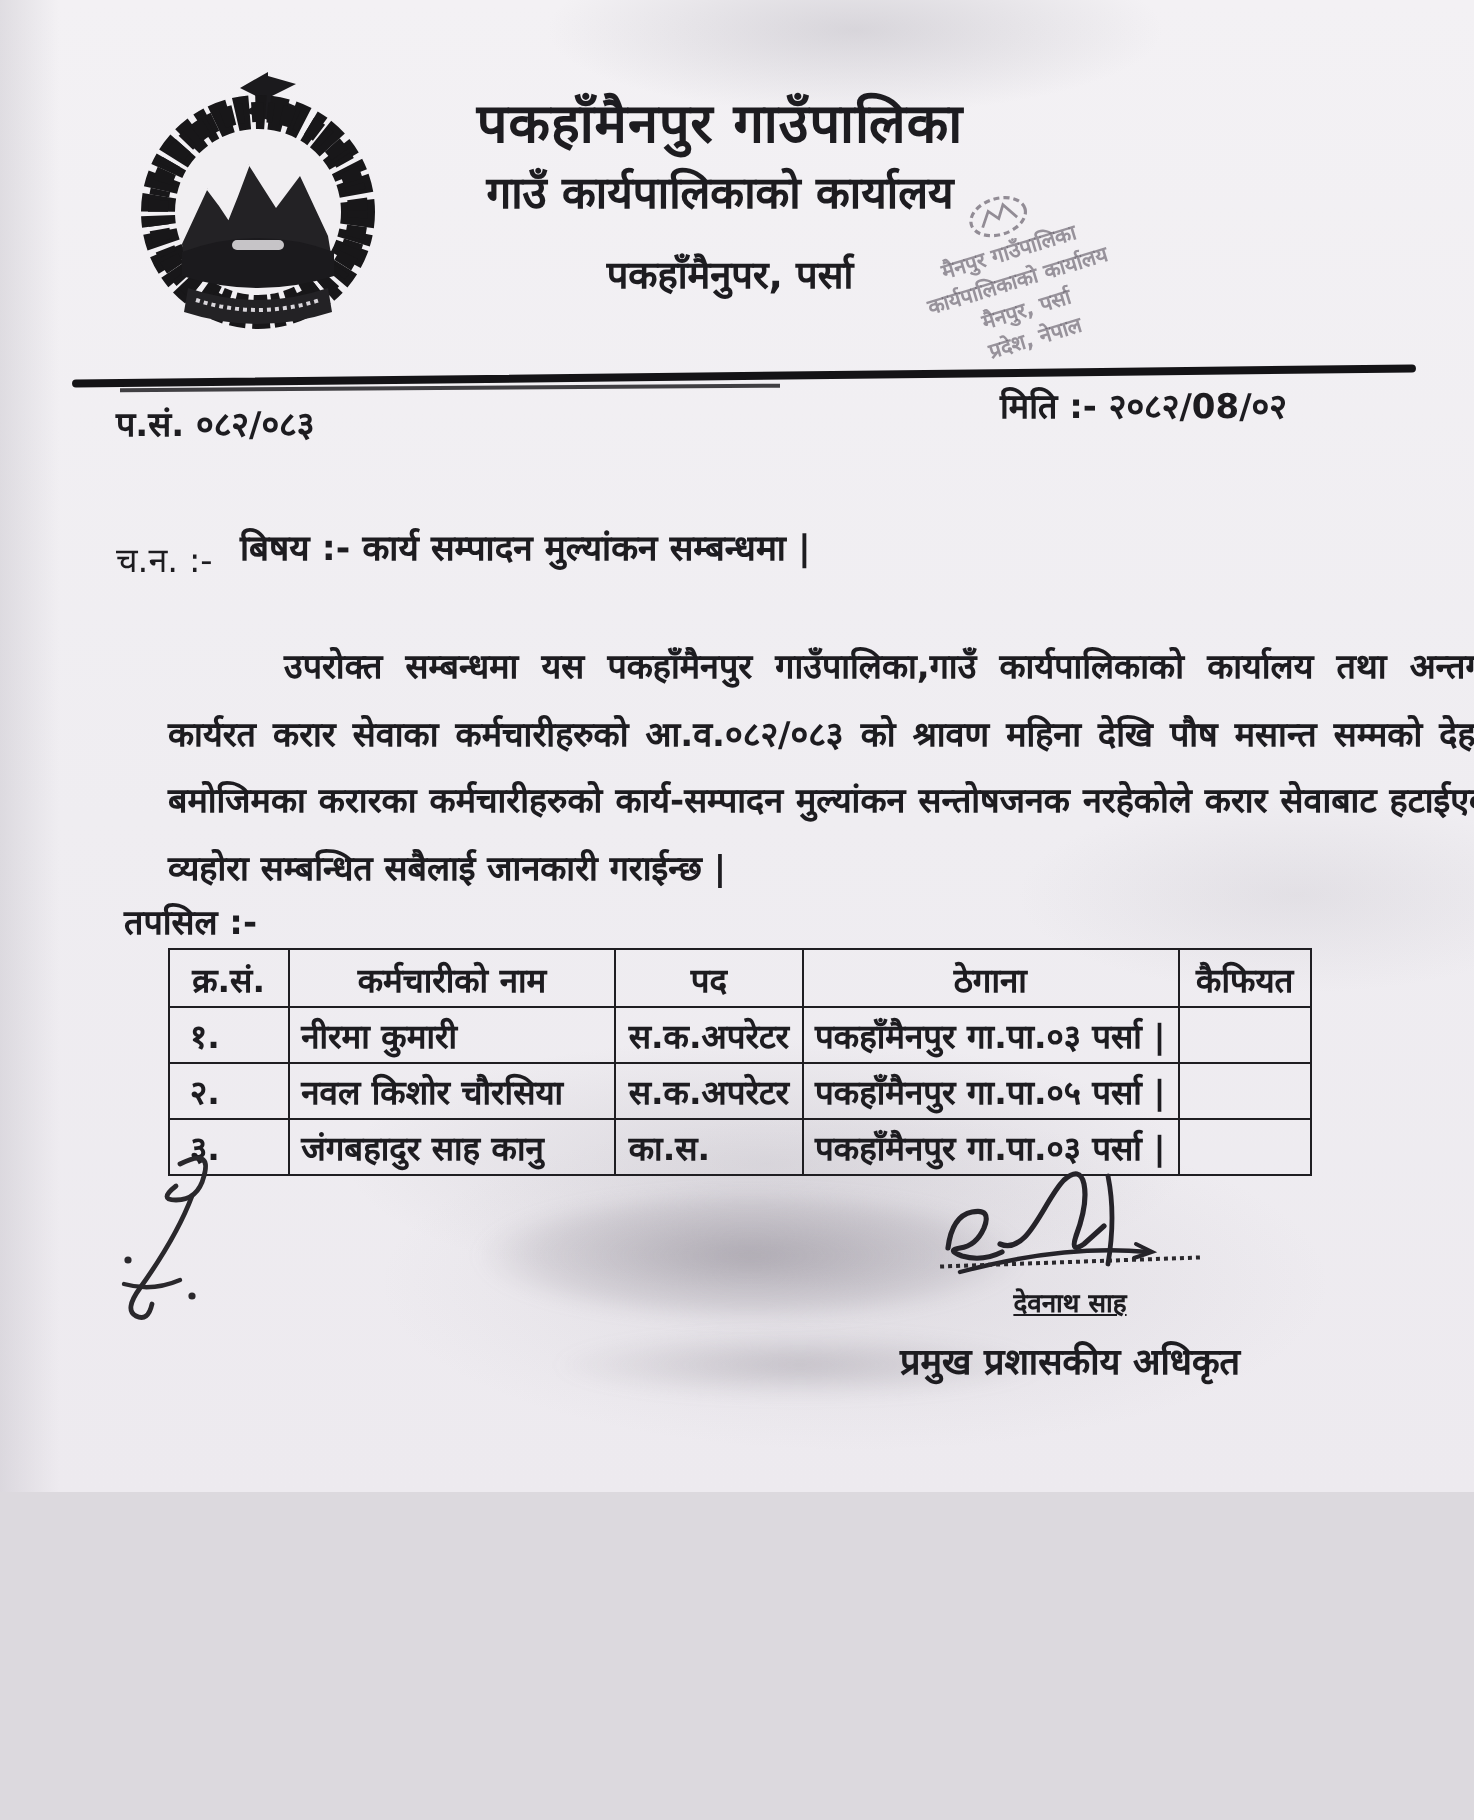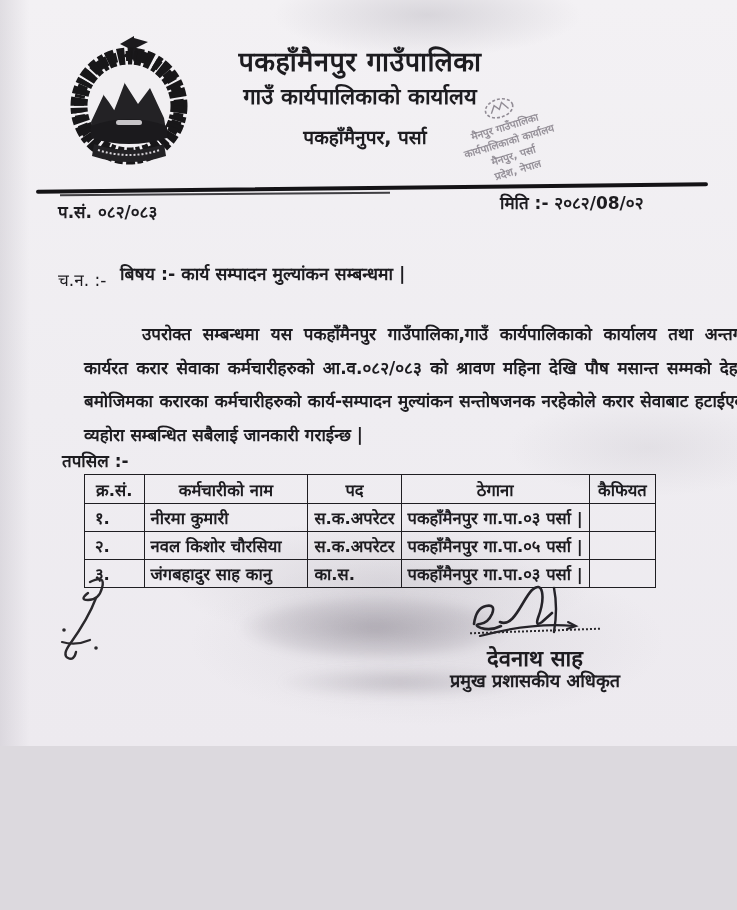--- a/index.html
+++ b/index.html
@@ -114,21 +114,21 @@
     background: radial-gradient(ellipse 55% 50% at 50% 50%, rgba(120,114,126,0.30), transparent 75%);
     filter: blur(4px);
     border-radius: 50%;
   }
   .sign-scribble { left: 462px; top: 580px; }
   .sign-dots {
     left: 470px; top: 630px; width: 130px;
     border-bottom: 2.5px dotted #2a282c;
     transform: rotate(-2deg);
   }
-  .sign-name  { left: 440px; top: 642px; width: 190px; text-align: center; font-size: 22px; font-weight: 700; }
+  .sign-name  { left: 440px; top: 642px; width: 190px; text-align: center; font-size: 13px; font-weight: 700; text-decoration: underline; }
   .sign-title { left: 420px; top: 668px; width: 230px; text-align: center; font-size: 18px; font-weight: 700; }
 </style>
 </head>
 <body>
 
 <div class="page">
 
   <div class="abs emblem">
     <svg width="142" height="136" viewBox="0 0 142 136">
 

